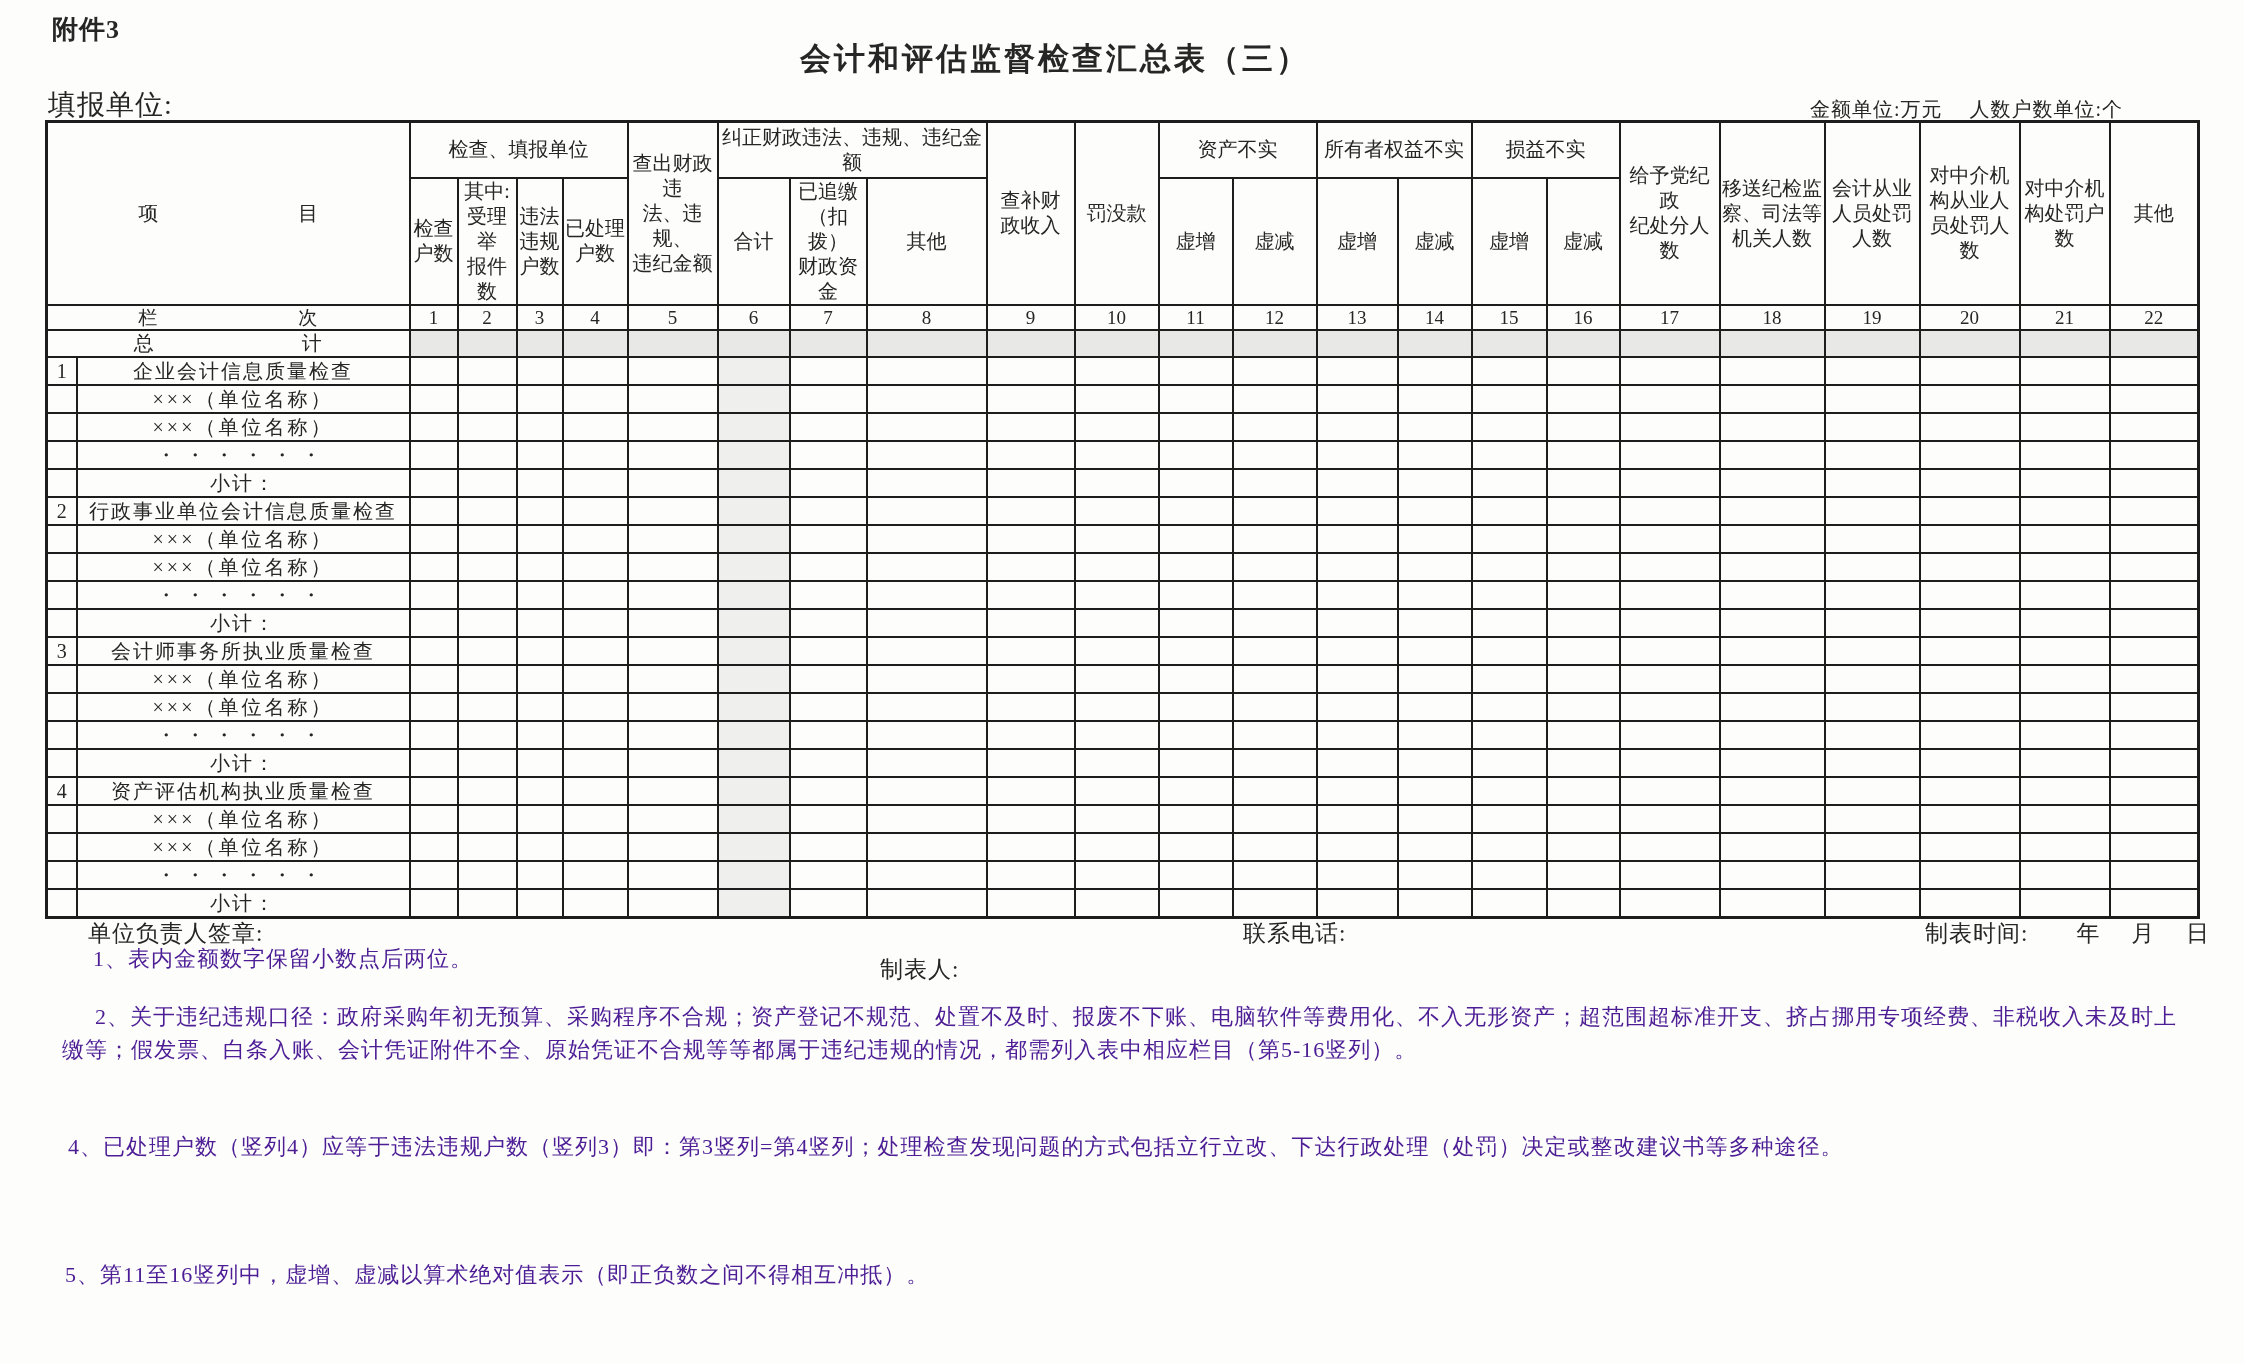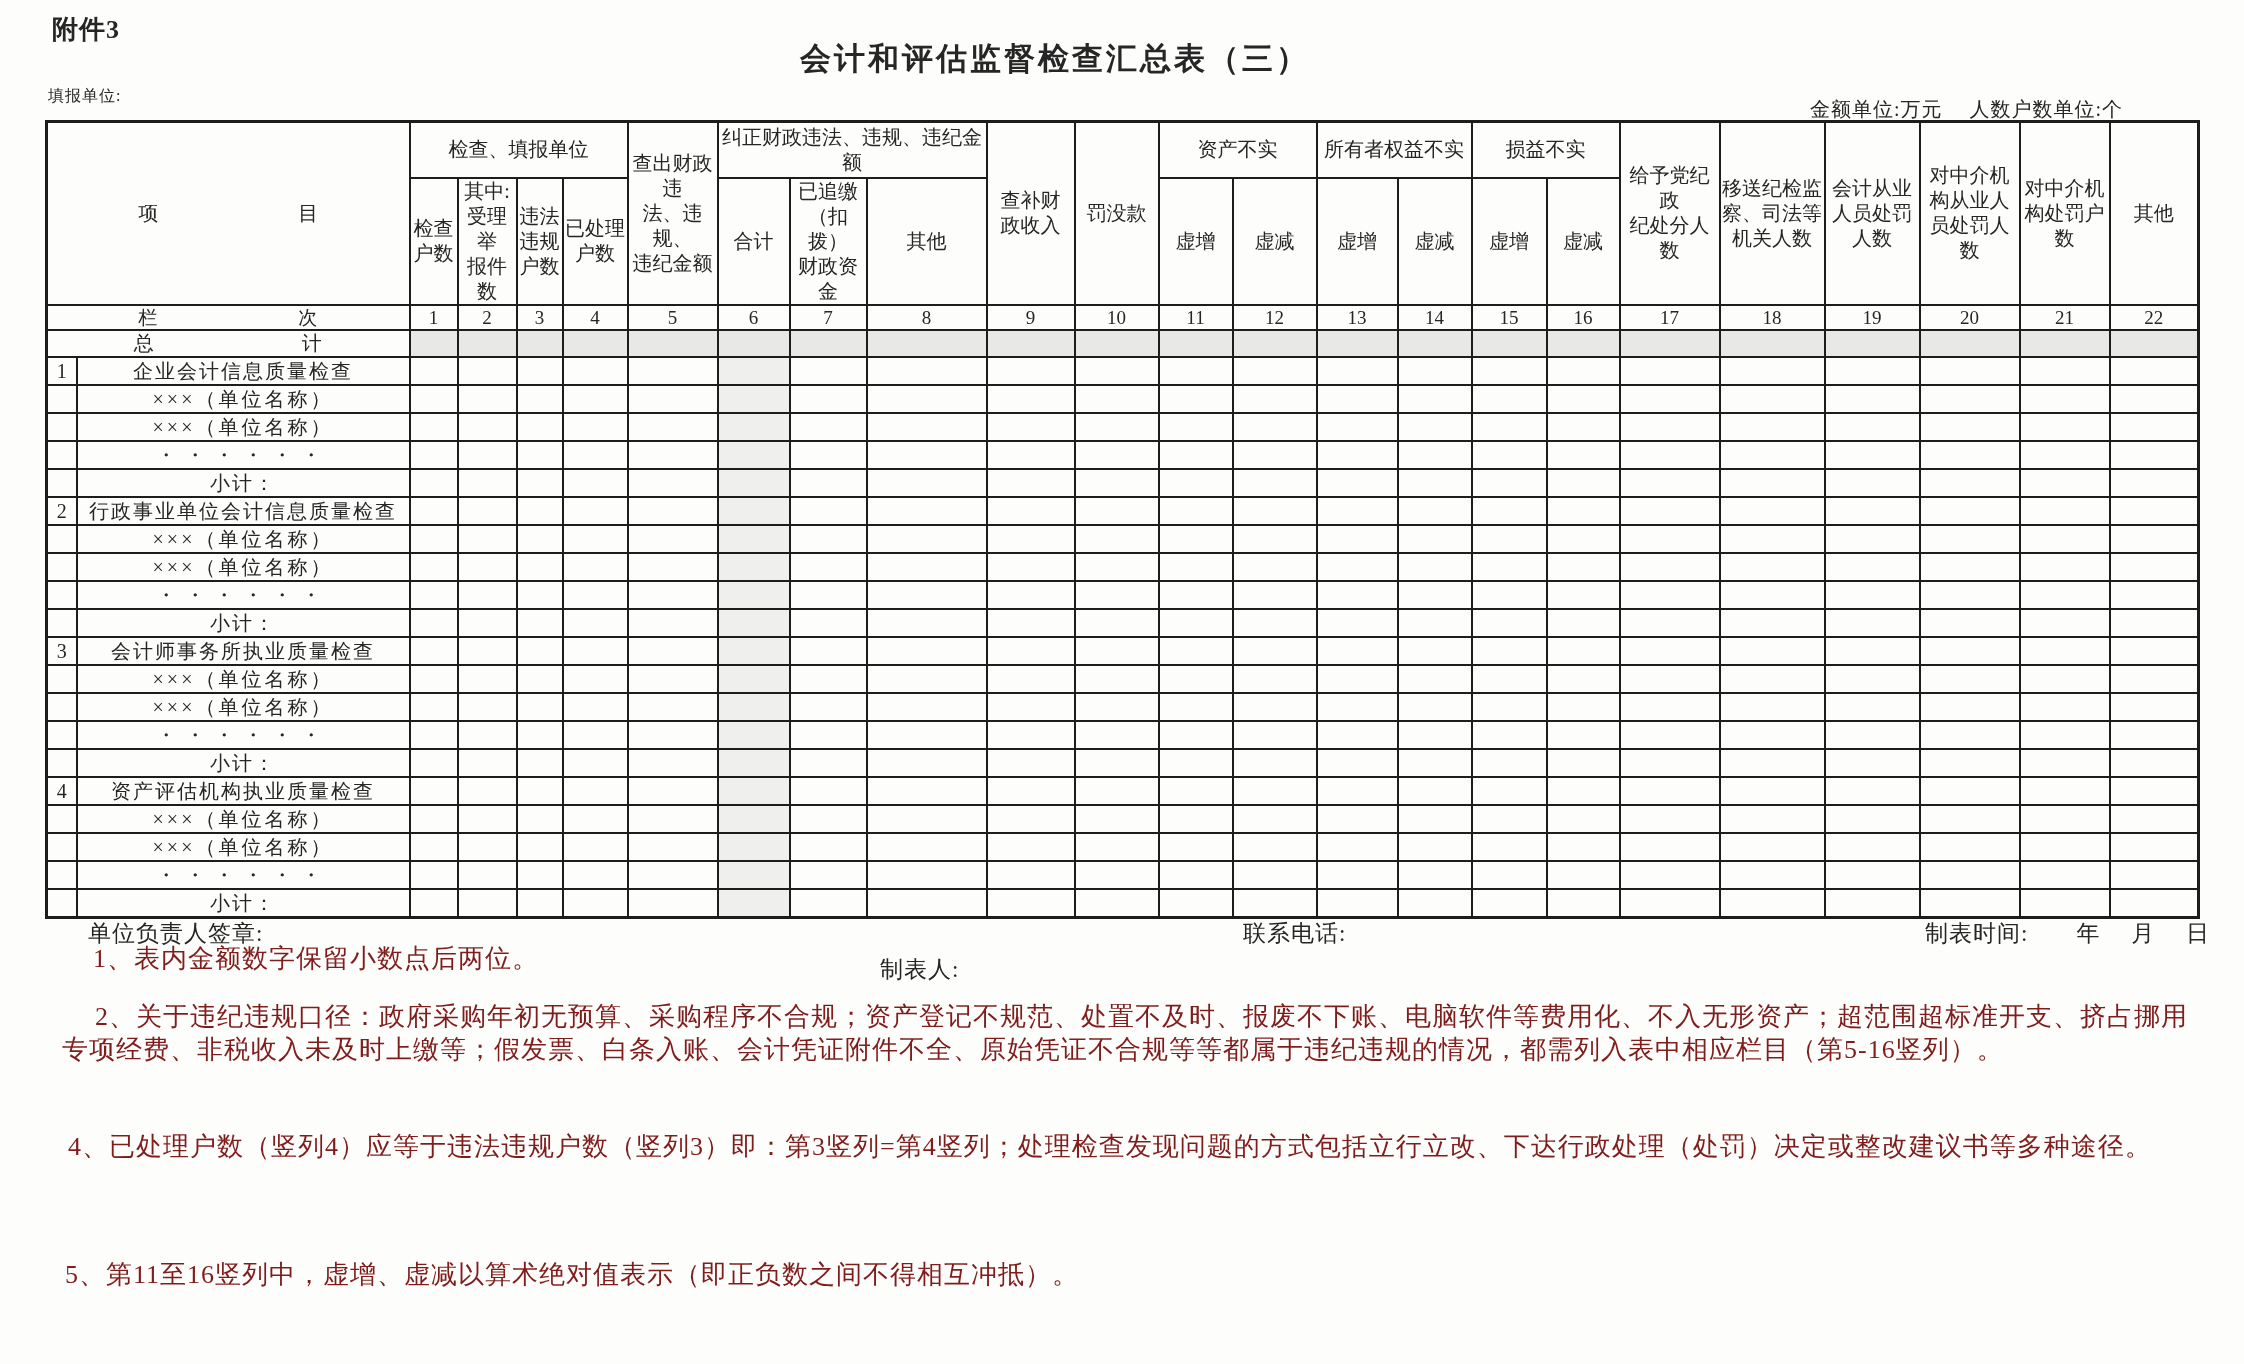--- a/index.html
+++ b/index.html
@@ -6,21 +6,21 @@
   .page{
     position:relative;
     width:2244px;height:1364px;
     background:#fdfdfb;
     font-family:"Liberation Serif","DejaVu Serif",serif;
     color:#262626;
     overflow:hidden;
   }
   .attachment{position:absolute;left:52px;top:12px;font-size:26px;font-weight:bold;letter-spacing:1px;}
   .title{position:absolute;left:0;top:38px;width:2110px;text-align:center;font-size:31px;font-weight:bold;letter-spacing:3px;}
-  .reporting-unit{position:absolute;left:48px;top:86px;font-size:16px;letter-spacing:1px;}
+  .reporting-unit{position:absolute;left:48px;top:86px;font-size:28px;letter-spacing:1px;}
   .units-note{position:absolute;left:1810px;top:96px;font-size:20px;letter-spacing:1px;}
 
   table.main{
     position:absolute;left:45px;top:120px;width:2152px;
     border-collapse:collapse;table-layout:fixed;
     border:3px solid #1d1d1d;
   }
   table.main th,table.main td{
     border:2px solid #1d1d1d;
     padding:0;margin:0;overflow:hidden;
@@ -45,21 +45,21 @@
   td.dots{text-align:left;padding-left:100px;letter-spacing:9px;font-weight:bold;white-space:nowrap;}
   td.subtotal{text-align:left;padding-left:14px;letter-spacing:2px;white-space:nowrap;}
   td.num-cell{font-size:19px;}
 
   .sig-line span{position:absolute;font-size:23px;letter-spacing:1px;white-space:nowrap;}
   .sign{left:88px;top:918px;}
   .preparer{left:880px;top:918px;margin-top:36px;}
   .phone{left:1243px;top:918px;}
   .datetime{left:1925px;top:918px;}
 
-  .note{position:absolute;font-size:26px;letter-spacing:1px;line-height:33px;color:#7f1d1d;}
+  .note{position:absolute;font-size:22px;letter-spacing:1px;line-height:33px;color:#4c1d95;}
   .note-1{left:93px;top:942px;}
   .note-2{left:62px;top:1000px;width:2136px;text-indent:33px;}
   .note-3{left:68px;top:1068px;width:2140px;}
   .note-4{left:68px;top:1130px;width:2150px;}
   .note-5{left:65px;top:1238px;width:2140px;margin-top:20px;}
 </style>
 </head>
 <body>
 
 <div class="page">

